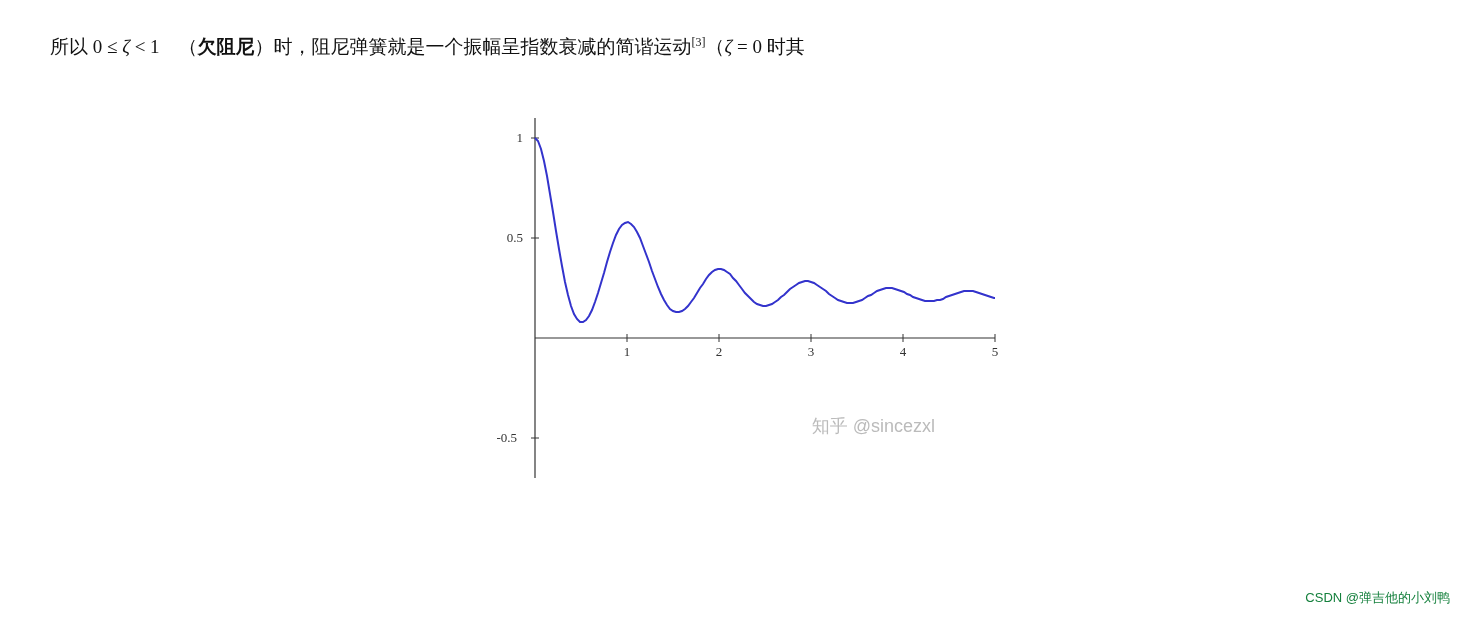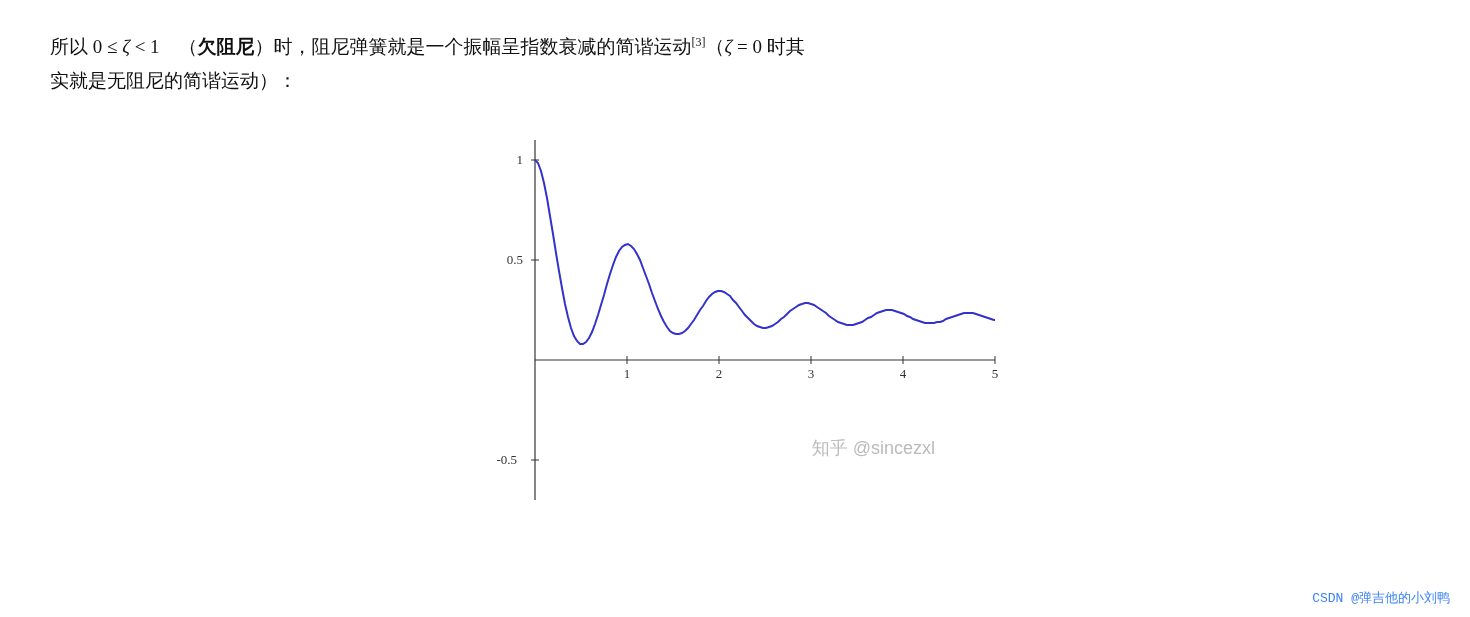--- a/index.html
+++ b/index.html
@@ -7,21 +7,21 @@
       background: #ffffff;
       font-family: "STSong", "SimSun", "宋体", serif;
       font-size: 18px;
       color: #111;
       padding: 30px 50px;
       width: 1470px;
       min-height: 617px;
     }
     .text-block {
       line-height: 1.8;
-      margin-bottom: 22px;
+      margin-bottom: 34px;
       font-size: 19px;
     }
     .math-inline {
       font-family: "Times New Roman", serif;
       font-style: italic;
     }
     .bold-text {
       font-weight: bold;
     }
     sup {
@@ -45,31 +45,30 @@
       right: 80px;
       font-size: 18px;
       color: #bbb;
       font-family: sans-serif;
     }
     .footer-credit {
       position: fixed;
       bottom: 10px;
       right: 20px;
       font-size: 13px;
-      color: #3b82f6;
-      font-family: Liberation Mono, monospace;
+      color: #15803d;
+      font-family: Liberation Sans, sans-serif;
     }
   </style>
 </head>
 <body>
 
 <div class="text-block">
   <span>所以 0 ≤ <span class="math-inline">ζ</span> &lt; 1　（<span class="bold-text">欠阻尼</span>）时，阻尼弹簧就是一个振幅呈指数衰减的简谐运动<sup>[3]</sup>（<span class="math-inline">ζ</span> = 0 时其</span>
   <br>
-  <span>实就是无阻尼的简谐运动）：</span>
 </div>
 
 <div class="chart-container">
   <div class="chart-wrapper">
     <svg width="560" height="420" viewBox="0 0 560 420">
 
       <line x1="80" y1="20" x2="80" y2="380" stroke="#333" stroke-width="1.2"></line>
 
       <line x1="80" y1="240" x2="540" y2="240" stroke="#333" stroke-width="1.2"></line>
 

